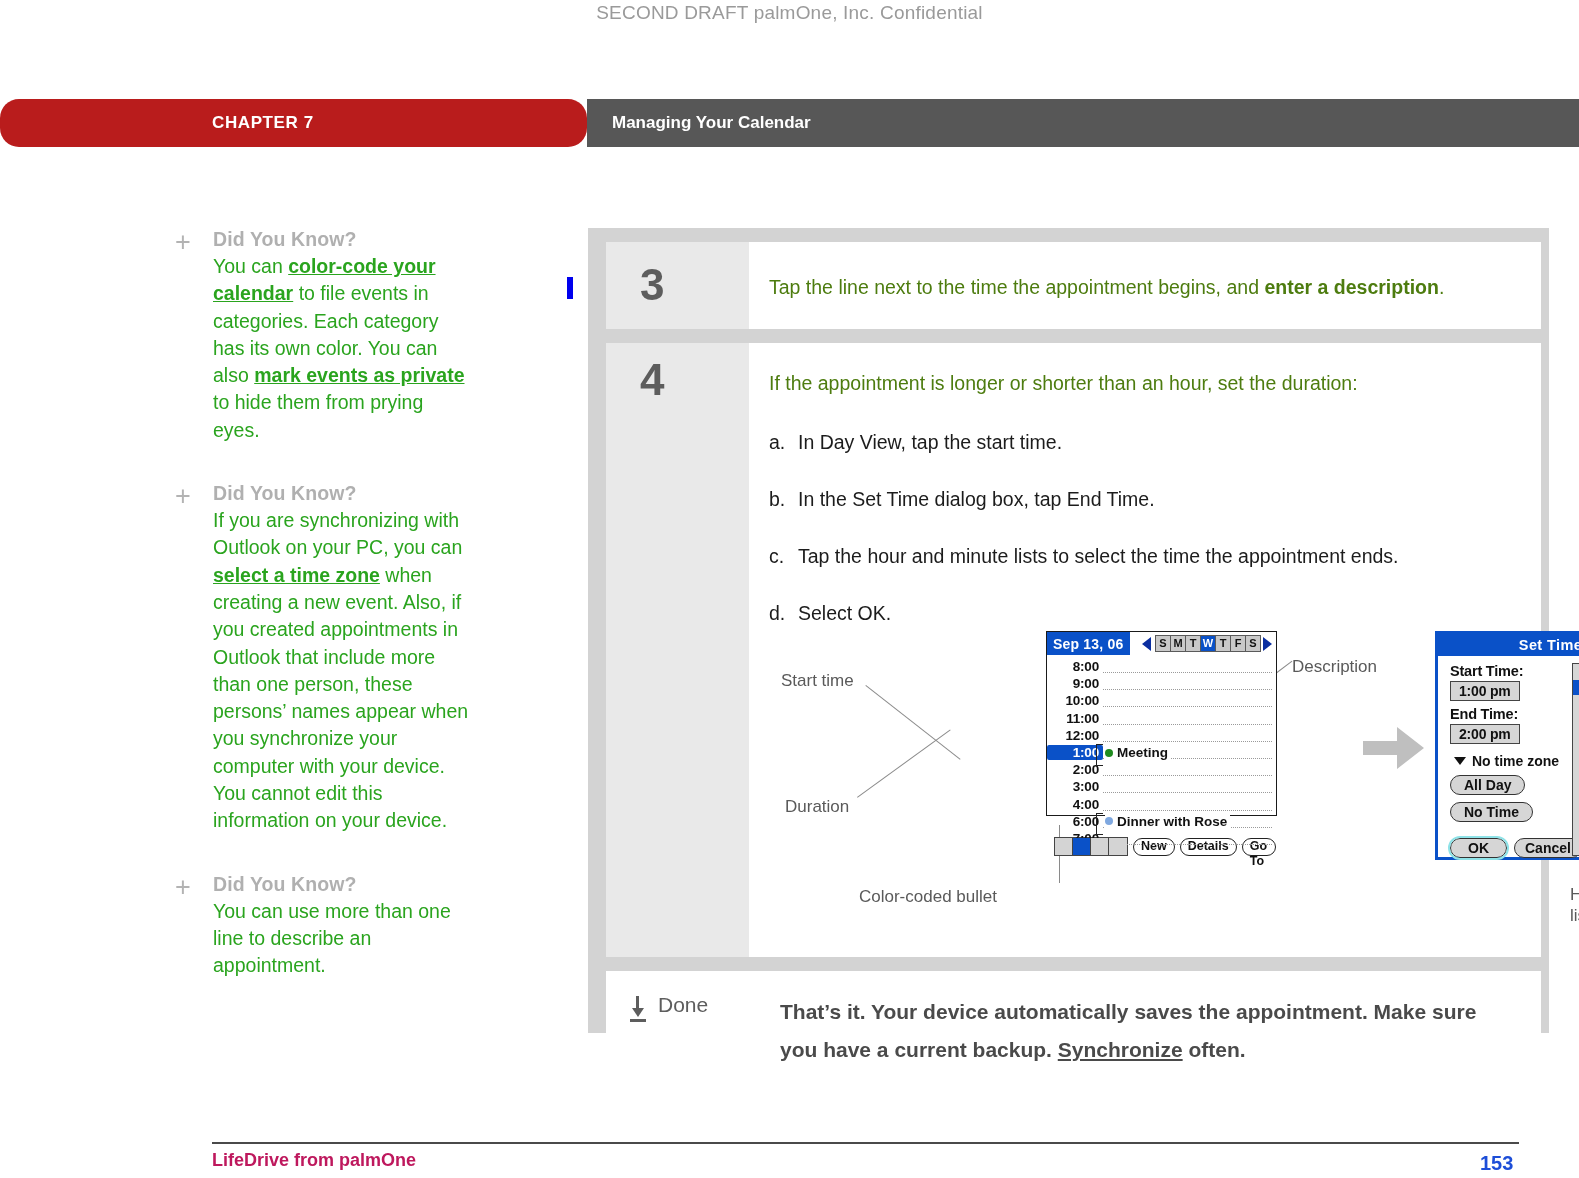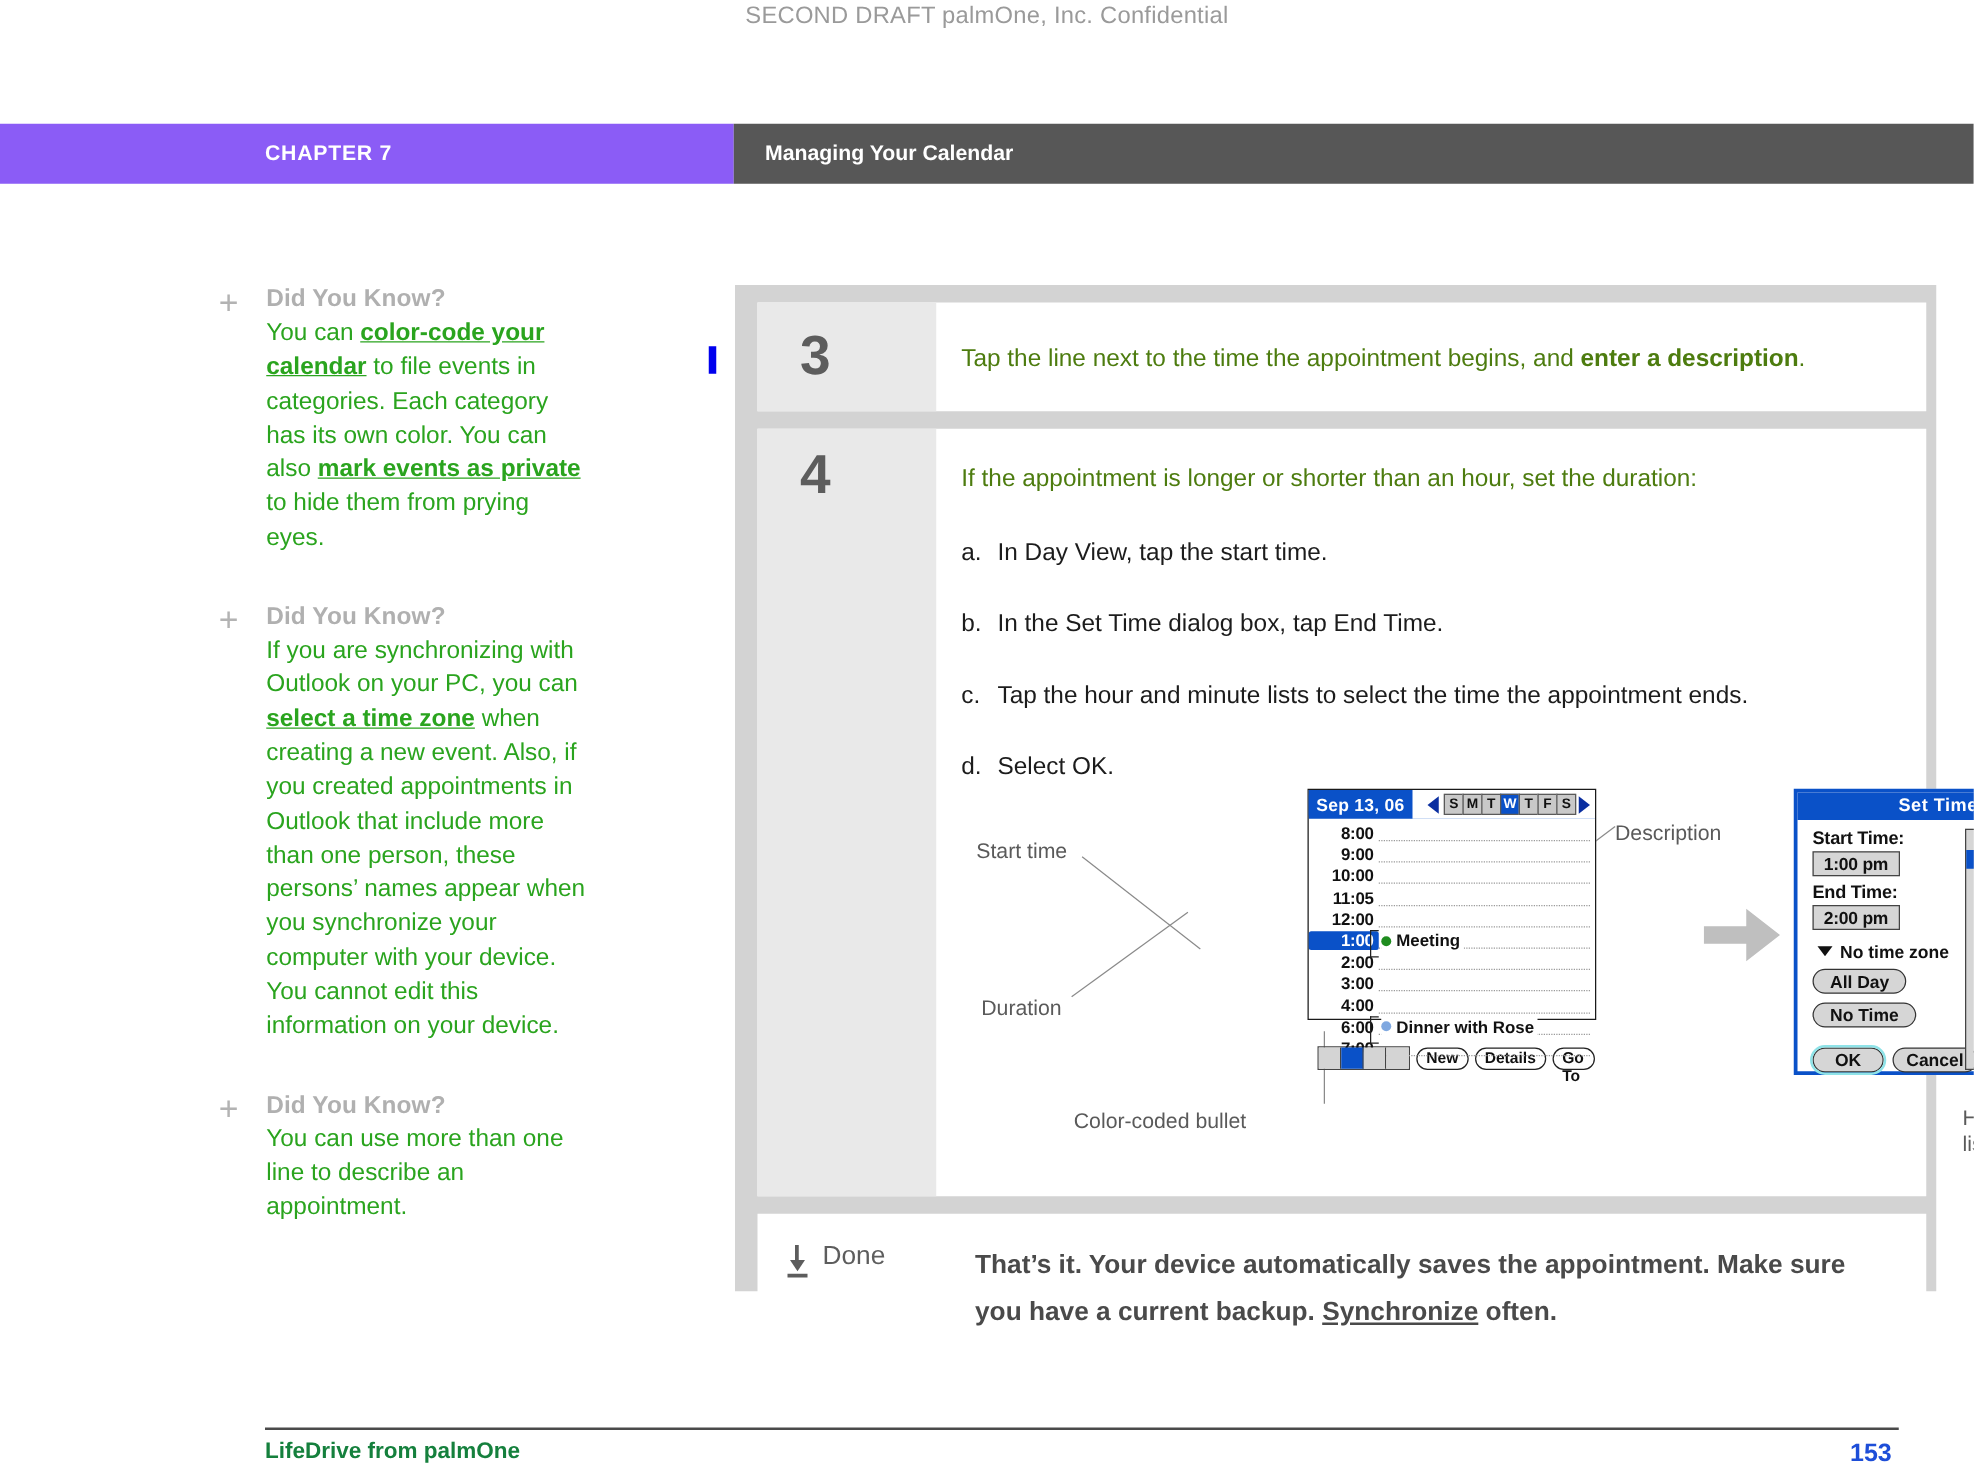--- a/index.html
+++ b/index.html
@@ -14,23 +14,23 @@
   
   .draft-line {
     position: absolute; left: 0; top: 0; width: 100%;
     text-align: center; font-size: 19px; color: #9a9a9a;
     letter-spacing: .2px; padding-top: 2px;
   }
 
   
   .chapter-bar { position: absolute; left: 0; top: 99px; width: 1579px; height: 48px; display: flex; }
   .chapter-left {
-    width: 587px; background: #8b5cf6; color: #ffffff;
+    width: 587px; background: #b91c1c; color: #ffffff;
     font-weight: bold; font-size: 17px; letter-spacing: .6px;
-    display: flex; align-items: center; padding-left: 212px;
+    display: flex; align-items: center; padding-left: 212px; border-radius: 19px;
   }
   .chapter-right {
     flex: 1; background: #575757; color: #ffffff;
     font-weight: bold; font-size: 17px;
     display: flex; align-items: center; padding-left: 25px;
   }
 
   
   .sidebar { position: absolute; left: 175px; top: 228px; width: 300px; }
   .tip { position: relative; margin-bottom: 38px; padding-left: 38px; }
@@ -162,21 +162,21 @@
   .st-cancel { border:1.6px solid #333; border-radius:10px; background:#d6d6d6; font-size:14px;
                font-weight:bold; color:#111; padding:1px 10px; }
 
   .st-lists { display:flex; gap:8px; padding-left: 6px; }
   .st-col { border:1.8px solid #444; background:#d6d6d6; width:48px; }
   .st-item { font-size:14px; font-weight:bold; color:#111; text-align:center; line-height:15.7px; height:15.7px; }
   .st-item.sel { background:#0a51c8; color:#ffffff; }
 
   
   .footer-rule { position:absolute; left:212px; top:1142px; width:1307px; height:2px; background:#4a4a4a; }
-  .footer-left { position:absolute; left:212px; top:1150px; font-size:18px; font-weight:bold; color:#15803d; }
+  .footer-left { position:absolute; left:212px; top:1150px; font-size:18px; font-weight:bold; color:#be185d; }
   .footer-right { position:absolute; left:1480px; top:1152px; font-size:20px; font-weight:bold; color:#1d4ed8; }
 </style>
 </head>
 <body>
 
 <div class="page">
 
   <div class="draft-line">SECOND DRAFT palmOne, Inc.  Confidential</div>
 
   <div class="chapter-bar">
@@ -276,21 +276,21 @@
                 </div>
                 <div class="dv-row">
                   <div class="dv-time">9:00</div>
                   <div class="dv-line"></div>
                 </div>
                 <div class="dv-row">
                   <div class="dv-time">10:00</div>
                   <div class="dv-line"></div>
                 </div>
                 <div class="dv-row">
-                  <div class="dv-time">11:05</div>
+                  <div class="dv-time">11:00</div>
                   <div class="dv-line"></div>
                 </div>
                 <div class="dv-row">
                   <div class="dv-time">12:00</div>
                   <div class="dv-line"></div>
                 </div>
                 <div class="dv-row">
                   <div class="dv-time hl">1:00</div>
                   <div class="dv-line"></div>
                   <div class="dv-evt">

